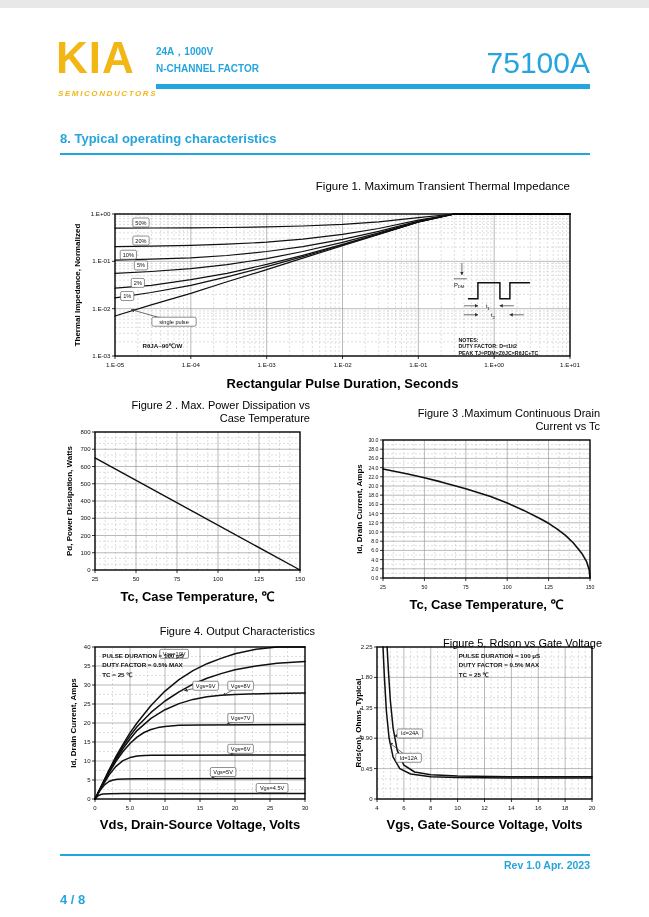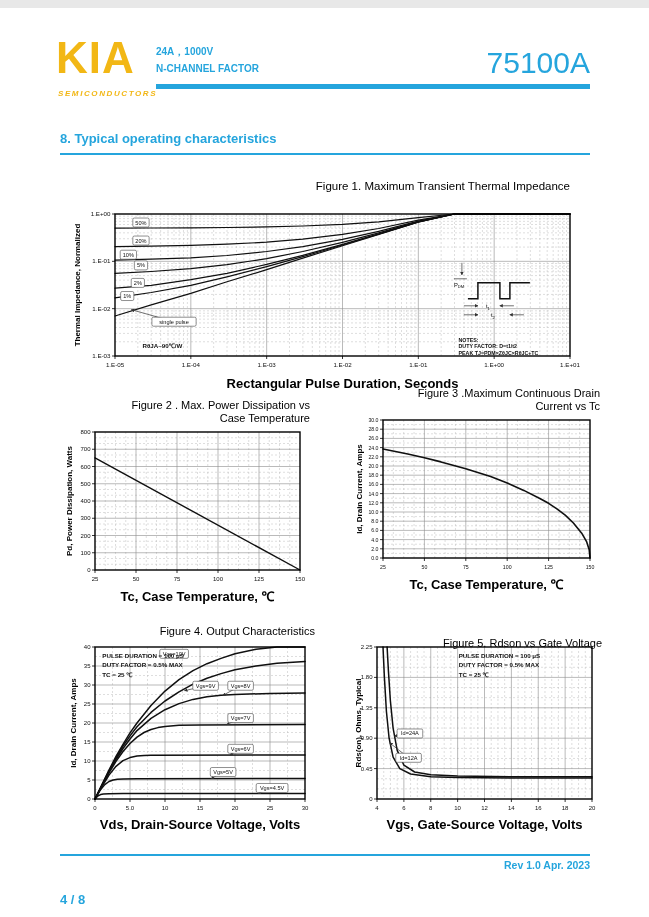--- a/index.html
+++ b/index.html
@@ -24,21 +24,21 @@
         transform-origin:0 0;transform:rotate(-90deg) translateX(-50%);}
   #f1{left:60px;top:170px;width:530px;height:215px;}
   #f1 .fig-title{left:55px;width:455px;top:2px;font-size:11.5px;}
   #f1 .xlab{left:55px;width:455px;top:198px;}
   #f1 .ylab{left:13px;top:107px;}
   #f2{left:60px;top:390px;width:252px;height:212px;}
   #f2 .fig-title{left:25px;width:225px;top:1px;}
   #f2 .fig-title2{left:25px;width:225px;top:14px;}
   #f2 .xlab{left:35px;width:205px;top:189px;}
   #f2 .ylab{left:5px;top:103px;}
-  #f3{left:350px;top:378px;width:252px;height:212px;}
+  #f3{left:350px;top:398px;width:252px;height:212px;}
   #f3 .fig-title{left:23px;width:227px;top:1px;}
   #f3 .fig-title2{left:23px;width:227px;top:14px;}
   #f3 .xlab{left:33px;width:207px;top:189px;}
   #f3 .ylab{left:5px;top:103px;}
   #f4{left:60px;top:616px;width:255px;height:212px;}
   #f4 .fig-title{left:25px;width:230px;top:1px;}
   #f4 .xlab{left:35px;width:210px;top:193px;}
   #f4 .ylab{left:9px;top:99px;}
   #f5{left:348px;top:616px;width:258px;height:212px;}
   #f5 .fig-title{left:19px;width:235px;top:13px;}

